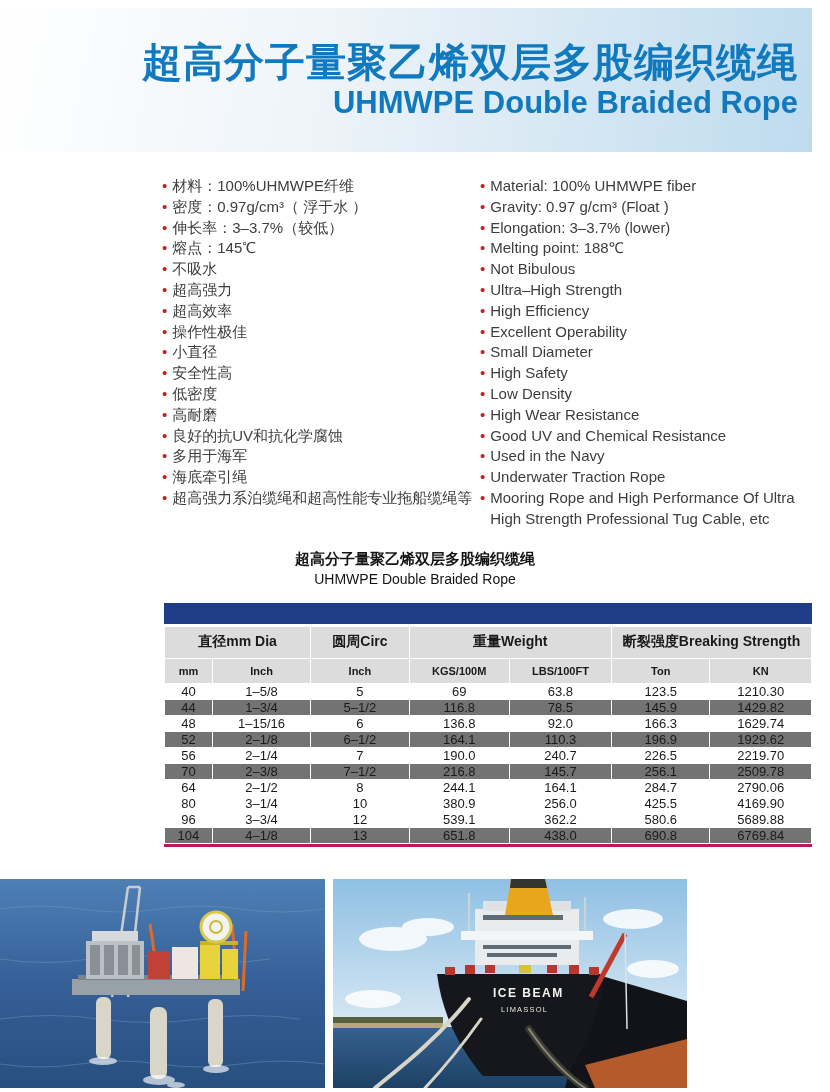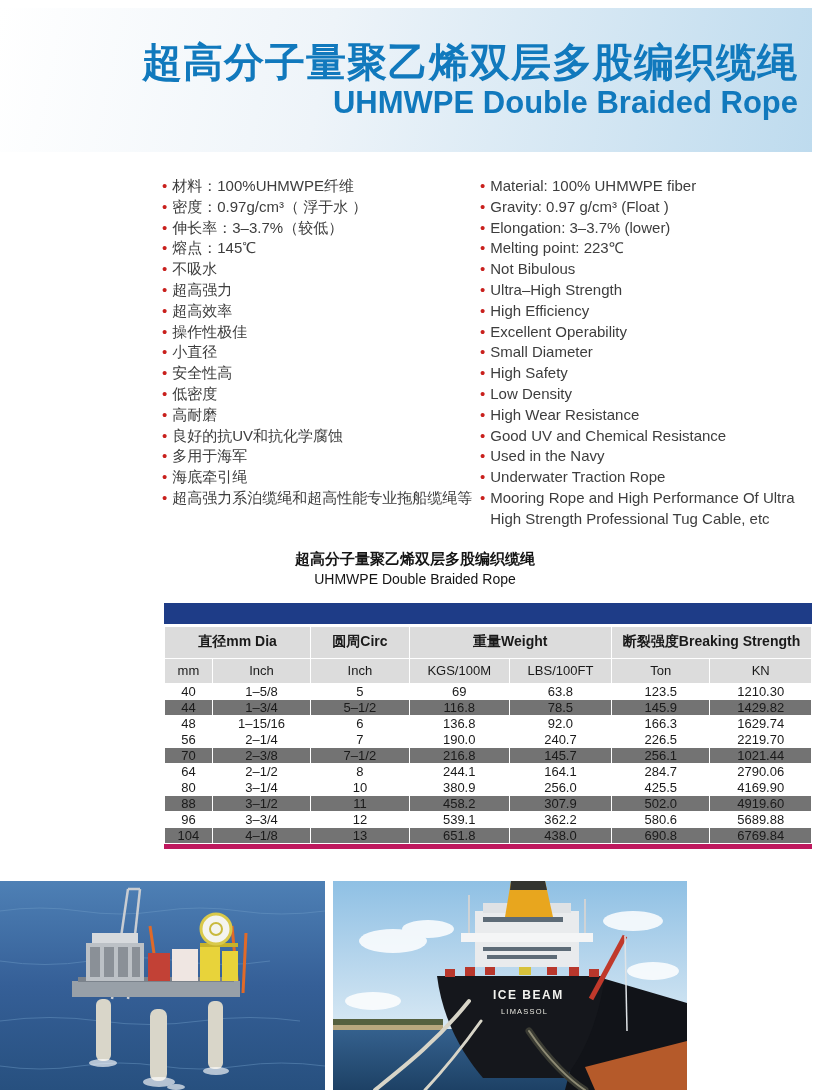--- a/index.html
+++ b/index.html
@@ -33,26 +33,26 @@
   ul.feature-list { list-style:none; margin:0; padding:0; font-size:15px; color:#3d3d3d; }
   ul.feature-list li { line-height:20.8px; display:flex; }
   ul.feature-list .bullet { color:#c9201d; margin-right:5px; flex:0 0 auto; }
 
   
   .table-caption { text-align:center; margin-top:18px; color:#141414; }
   .caption-zh { font-size:15px; font-weight:bold; line-height:21px; }
   .caption-en { font-size:14px; line-height:20px; }
 
   
-  .table-wrap { margin:14px 18px 0 164px; border-bottom:5px solid #be185d; }
+  .table-wrap { margin:14px 18px 0 164px; border-bottom:3px solid #be185d; }
   .blue-bar { height:21px; background:#1e3c87; margin-bottom:2px; }
   table.spec { width:100%; border-collapse:collapse; table-layout:fixed; }
   table.spec th, table.spec td { border:1px solid #ffffff; text-align:center; color:#1a1a1a; }
   table.spec thead tr.group th { background:#dcdcdc; font-size:14px; font-weight:bold; height:29px; }
-  table.spec thead tr.sub th { background:#dcdcdc; font-size:13px; font-weight:normal; height:22px; }
+  table.spec thead tr.sub th { background:#dcdcdc; font-size:11px; font-weight:bold; height:22px; }
   table.spec tbody td { font-size:13px; height:15px; padding:0 2px; background:#ffffff; }
   table.spec tbody tr.stripe td { background:#737373; }
 
   
   .photos { display:flex; gap:8px; margin-top:32px; }
   .photo { display:block; }
 </style>
 </head>
 <body>
 
@@ -139,21 +139,21 @@
         <li>
           <span class="bullet">•</span>
           <span>Gravity: 0.97 g/cm³ (Float )</span>
         </li>
         <li>
           <span class="bullet">•</span>
           <span>Elongation: 3–3.7% (lower)</span>
         </li>
         <li>
           <span class="bullet">•</span>
-          <span>Melting point: 223℃</span>
+          <span>Melting point: 188℃</span>
         </li>
         <li>
           <span class="bullet">•</span>
           <span>Not Bibulous</span>
         </li>
         <li>
           <span class="bullet">•</span>
           <span>Ultra–High Strength</span>
         </li>
         <li>
@@ -255,64 +255,64 @@
         </tr>
         <tr>
           <td>48</td>
           <td>1–15/16</td>
           <td>6</td>
           <td>136.8</td>
           <td>92.0</td>
           <td>166.3</td>
           <td>1629.74</td>
         </tr>
+        <tr class="stripe">
+          <td>52</td>
+          <td>2–1/8</td>
+          <td>6–1/2</td>
+          <td>164.1</td>
+          <td>110.3</td>
+          <td>196.9</td>
+          <td>1929.62</td>
+        </tr>
         <tr>
           <td>56</td>
           <td>2–1/4</td>
           <td>7</td>
           <td>190.0</td>
           <td>240.7</td>
           <td>226.5</td>
           <td>2219.70</td>
         </tr>
         <tr class="stripe">
           <td>70</td>
           <td>2–3/8</td>
           <td>7–1/2</td>
           <td>216.8</td>
           <td>145.7</td>
           <td>256.1</td>
-          <td>1021.44</td>
+          <td>2509.78</td>
         </tr>
         <tr>
           <td>64</td>
           <td>2–1/2</td>
           <td>8</td>
           <td>244.1</td>
           <td>164.1</td>
           <td>284.7</td>
           <td>2790.06</td>
         </tr>
         <tr>
           <td>80</td>
           <td>3–1/4</td>
           <td>10</td>
           <td>380.9</td>
           <td>256.0</td>
           <td>425.5</td>
           <td>4169.90</td>
-        </tr>
-        <tr class="stripe">
-          <td>88</td>
-          <td>3–1/2</td>
-          <td>11</td>
-          <td>458.2</td>
-          <td>307.9</td>
-          <td>502.0</td>
-          <td>4919.60</td>
         </tr>
         <tr>
           <td>96</td>
           <td>3–3/4</td>
           <td>12</td>
           <td>539.1</td>
           <td>362.2</td>
           <td>580.6</td>
           <td>5689.88</td>
         </tr>

